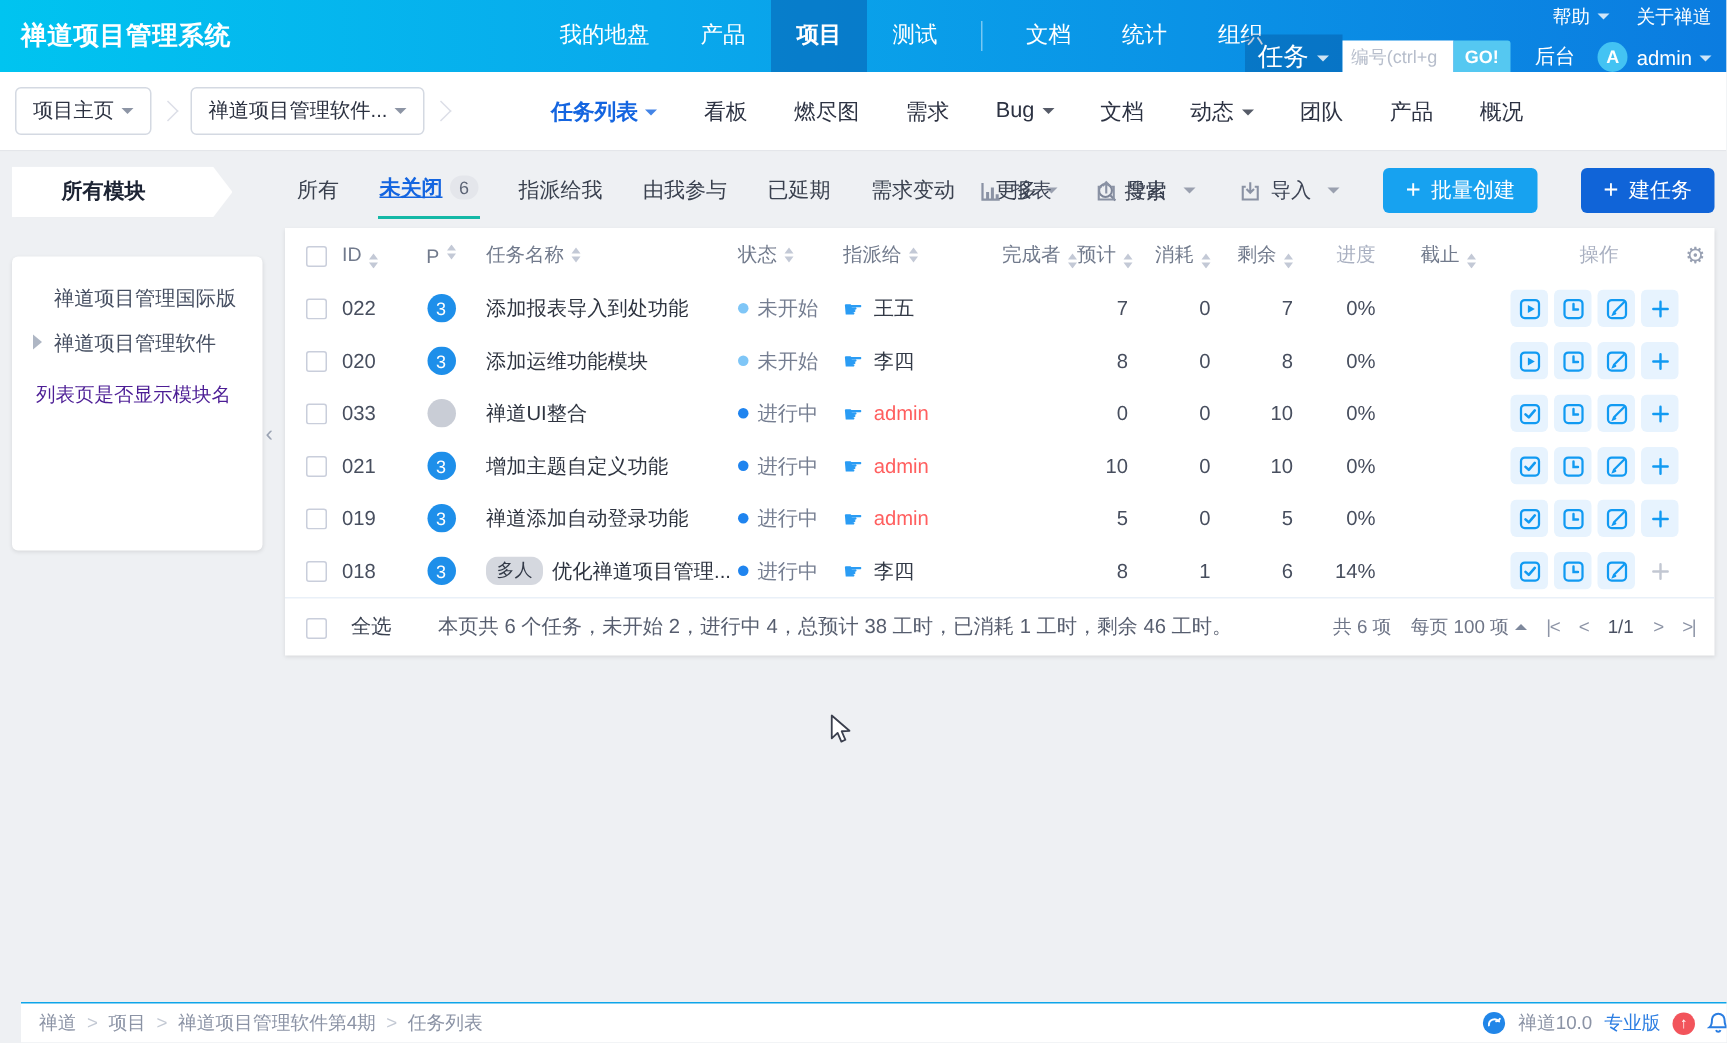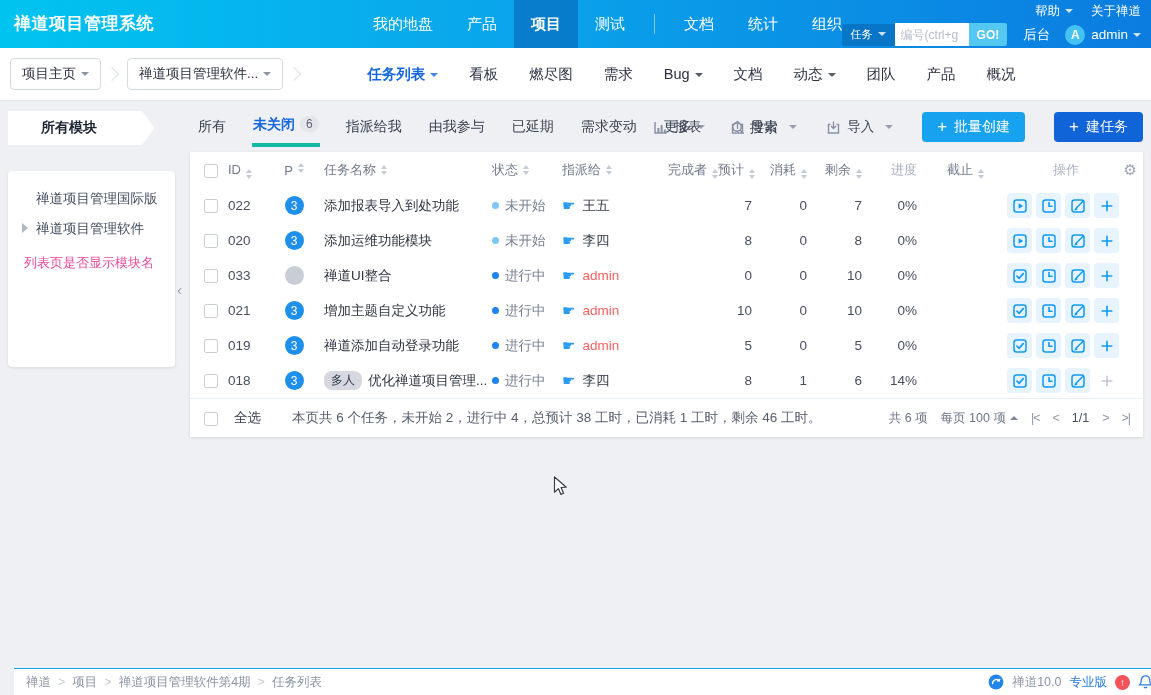--- a/index.html
+++ b/index.html
@@ -12,21 +12,21 @@
   .brand { position:absolute; left:14px; top:0; height:48px; line-height:48px; font-size:17px; font-weight:bold; letter-spacing:.5px; }
   .topmenu { position:absolute; left:356px; top:0; height:48px; display:flex; align-items:stretch; }
   .topmenu .tm { padding:0 17px; line-height:48px; font-size:15px; cursor:pointer; white-space:nowrap; }
   .topmenu .tm.active { background:rgba(4,74,160,0.42); font-weight:bold; }
   .topmenu .tdiv { width:1px; height:20px; background:rgba(255,255,255,.45); align-self:center; margin:0 12px; }
   .topright { position:absolute; right:10px; top:3px; display:flex; flex-direction:column; align-items:flex-end; }
   .tr-row1 { display:flex; gap:18px; font-size:12.5px; align-items:center; }
   .tr-row2 { display:flex; align-items:center; margin-top:3px; }
   .caret { display:inline-block; width:0; height:0; border-left:4px solid transparent; border-right:4px solid transparent; border-top:4.5px solid currentColor; margin-left:5px; vertical-align:2px; opacity:.8; }
   .caret-up { display:inline-block; width:0; height:0; border-left:4px solid transparent; border-right:4px solid transparent; border-bottom:4.5px solid #7e889c; margin-left:4px; vertical-align:2px; }
-  .stype { background:rgba(0,30,90,.22); font-size:11px; padding:3px 9px 4px; border-radius:2px 0 0 2px; cursor:pointer; white-space:nowrap; }
+  .stype { background:rgba(0,30,90,.22); font-size:17px; padding:3px 9px 4px; border-radius:2px 0 0 2px; cursor:pointer; white-space:nowrap; }
   .sinput { width:74px; height:23px; border:0; font-size:12px; padding:0 6px; outline:none; color:#333; }
   .sinput::placeholder { color:#b6bdcb; }
   .gobtn { background:#55c8f1; color:#fff; font-size:12px; font-weight:bold; height:23px; padding:0 8px; border:0; border-radius:0 2px 2px 0; cursor:pointer; }
   .admin-link { margin-left:16px; font-size:13.5px; cursor:pointer; }
   .avatar { width:20px; height:20px; border-radius:50%; background:#43c3f3; color:#fff; font-size:12px; font-weight:bold; display:flex; align-items:center; justify-content:center; margin-left:15px; }
   .uname { margin-left:6px; font-size:13.5px; cursor:pointer; }
   .hlink { cursor:pointer; }
 
   
   .subnav { position:absolute; left:0; top:48px; width:1151px; height:53px; background:#fff; border-bottom:1px solid #e4e6ea; display:flex; align-items:center; }
@@ -36,38 +36,38 @@
   .subnav .bc-wrap { display:flex; align-items:center; margin-left:10px; }
   .submenu { display:flex; align-items:center; gap:31px; margin-left:58px; font-size:14.5px; color:#2c3242; }
   .submenu .sm { cursor:pointer; white-space:nowrap; }
   .submenu .sm.active { color:#1465e0; font-weight:bold; }
 
   
   .module-banner { position:absolute; left:8px; top:111px; width:147px; height:34px; background:#fff; display:flex; align-items:center; padding-left:33px; font-size:14px; font-weight:bold; color:#1d2434;
     clip-path:polygon(0 0, calc(100% - 13px) 0, 100% 50%, calc(100% - 13px) 100%, 0 100%); filter:drop-shadow(0 1px 2px rgba(0,0,0,.13)); }
   .filtertabs { position:absolute; left:197px; top:110px; height:36px; display:flex; align-items:center; gap:25px; font-size:14px; color:#3a414f; }
   .ftab { cursor:pointer; padding:7px 1px 9px; white-space:nowrap; }
-  .ftab.active { color:#1465e0; font-weight:bold; border-bottom:4px solid #14b8a6; }
+  .ftab.active { color:#1465e0; font-weight:bold; border-bottom:2px solid #14b8a6;text-decoration:underline; }
   .fbadge { display:inline-block; background:#e4e6eb; color:#5d6576; font-size:12px; font-weight:normal; border-radius:8px; padding:1px 6px; margin-left:5px; vertical-align:1px; }
   .fsearch { display:flex; align-items:center; gap:5px; cursor:pointer; color:#3a414f; }
   .toolright { position:absolute; right:8px; top:112px; display:flex; align-items:center; gap:29px; }
   .titem { display:flex; align-items:center; gap:6px; font-size:13.5px; color:#3c4354; cursor:pointer; white-space:nowrap; }
   .titem .caret { color:#848c9d; }
   .cbtn { height:30px; border:0; border-radius:4px; color:#fff; font-size:14px; padding:0 15px; cursor:pointer; display:flex; align-items:center; gap:7px; font-family:inherit; }
   .cbtn .plus { font-size:17px; font-weight:normal; line-height:1; margin-top:-2px; }
   .cbtn.batch { background:#17a2f0; }
   .cbtn.create { background:#1064d8; }
 
   
   .sidebar { position:absolute; left:8px; top:156px; width:167px; height:196px; background:#fff; border-radius:4px; box-shadow:0 1px 3px rgba(0,0,0,.10); padding:17px 10px 0 14px;margin-top:15px; }
   .side-item { font-size:13.5px; color:#454e61; line-height:21px; padding-left:14px; cursor:pointer; position:relative; }
   .side-item + .side-item { margin-top:9px; }
   .side-item .tri { position:absolute; left:0; top:5px; width:0; height:0; border-top:5px solid transparent; border-bottom:5px solid transparent; border-left:6px solid #aeb6c4; }
   .maintain-btn { margin:19px auto 0; width:120px; height:30px; background:#e9f1fb; color:#40587e; font-size:13.5px; border:0; border-radius:3px; cursor:pointer; display:block; font-family:inherit; }
-  .side-link { display:block; margin-top:15px; font-size:13px; color:#ec4899; cursor:pointer; padding-left:2px; text-decoration:none; white-space:nowrap; }
+  .side-link { display:block; margin-top:15px; font-size:13px; color:#4c1d95; cursor:pointer; padding-left:2px; text-decoration:none; white-space:nowrap; }
   .collapse-handle { position:absolute; left:177px; top:281px; color:#9aa2b2; font-size:15px; cursor:pointer; }
 
   
   .tablebox { position:absolute; left:190px; top:152px; width:953px; height:285px; background:#fff; box-shadow:0 1px 3px rgba(0,0,0,.10); font-size:13.5px; }
   .trow { display:flex; align-items:center; height:35px; }
   .thead { display:flex; align-items:center; height:36px; color:#717a8c; font-size:13px; }
   .cell { flex:none; overflow:hidden; white-space:nowrap; }
   .c-check { width:38px; padding-left:14px; }
   .c-id    { width:44px; }
   .c-p     { width:44px; display:flex; justify-content:center; }

